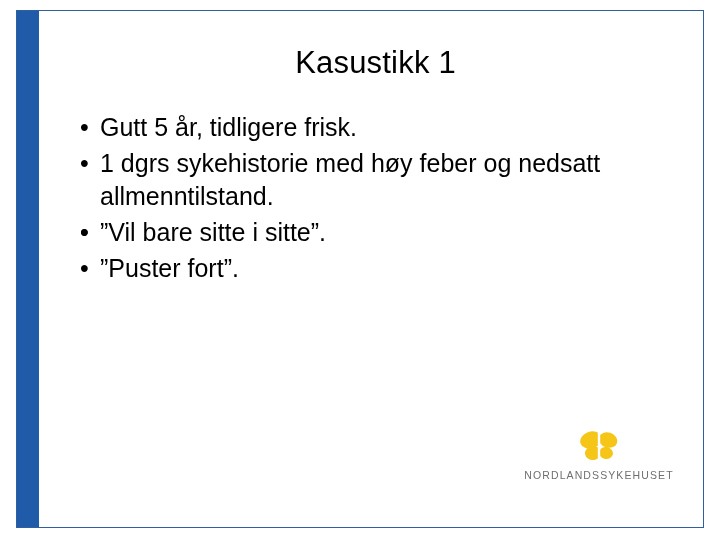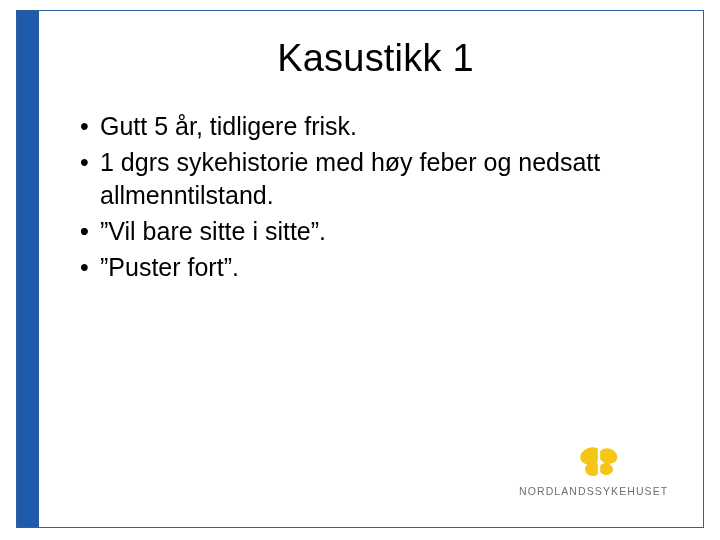--- a/index.html
+++ b/index.html
@@ -51,23 +51,23 @@
   .content {
     position: absolute;
     left: 48px;
     top: 11px;
     width: 655px;
     height: 516px;
     box-sizing: border-box;
   }
   .title {
     text-align: center;
-    font-size: 38px;
+    font-size: 31px;
     color: #000000;
-    margin-top: 26px;
+    margin-top: 34px;
     letter-spacing: 0.2px;
     font-weight: normal;
   }
   .bullets {
     margin: 30px 0 0 0;
     padding: 0;
     list-style: none;
   }
   .bullets li {
     position: relative;
@@ -80,23 +80,23 @@
   .bullets li .dot {
     position: absolute;
     left: 32px;
     top: 0;
     font-size: 25px;
     line-height: 1.32;
   }
   .logo {
     position: absolute;
     right: 24px;
-    bottom: 28px;
+    bottom: 44px;
     width: 160px;
-    text-align: left;
+    text-align: center;
   }
   .logo-mark {
     display: block;
     margin: 0 auto 2px auto;
     width: 46px;
     height: 34px;
   }
   .logo-text {
     font-size: 10.5px;
     letter-spacing: 1.1px;

